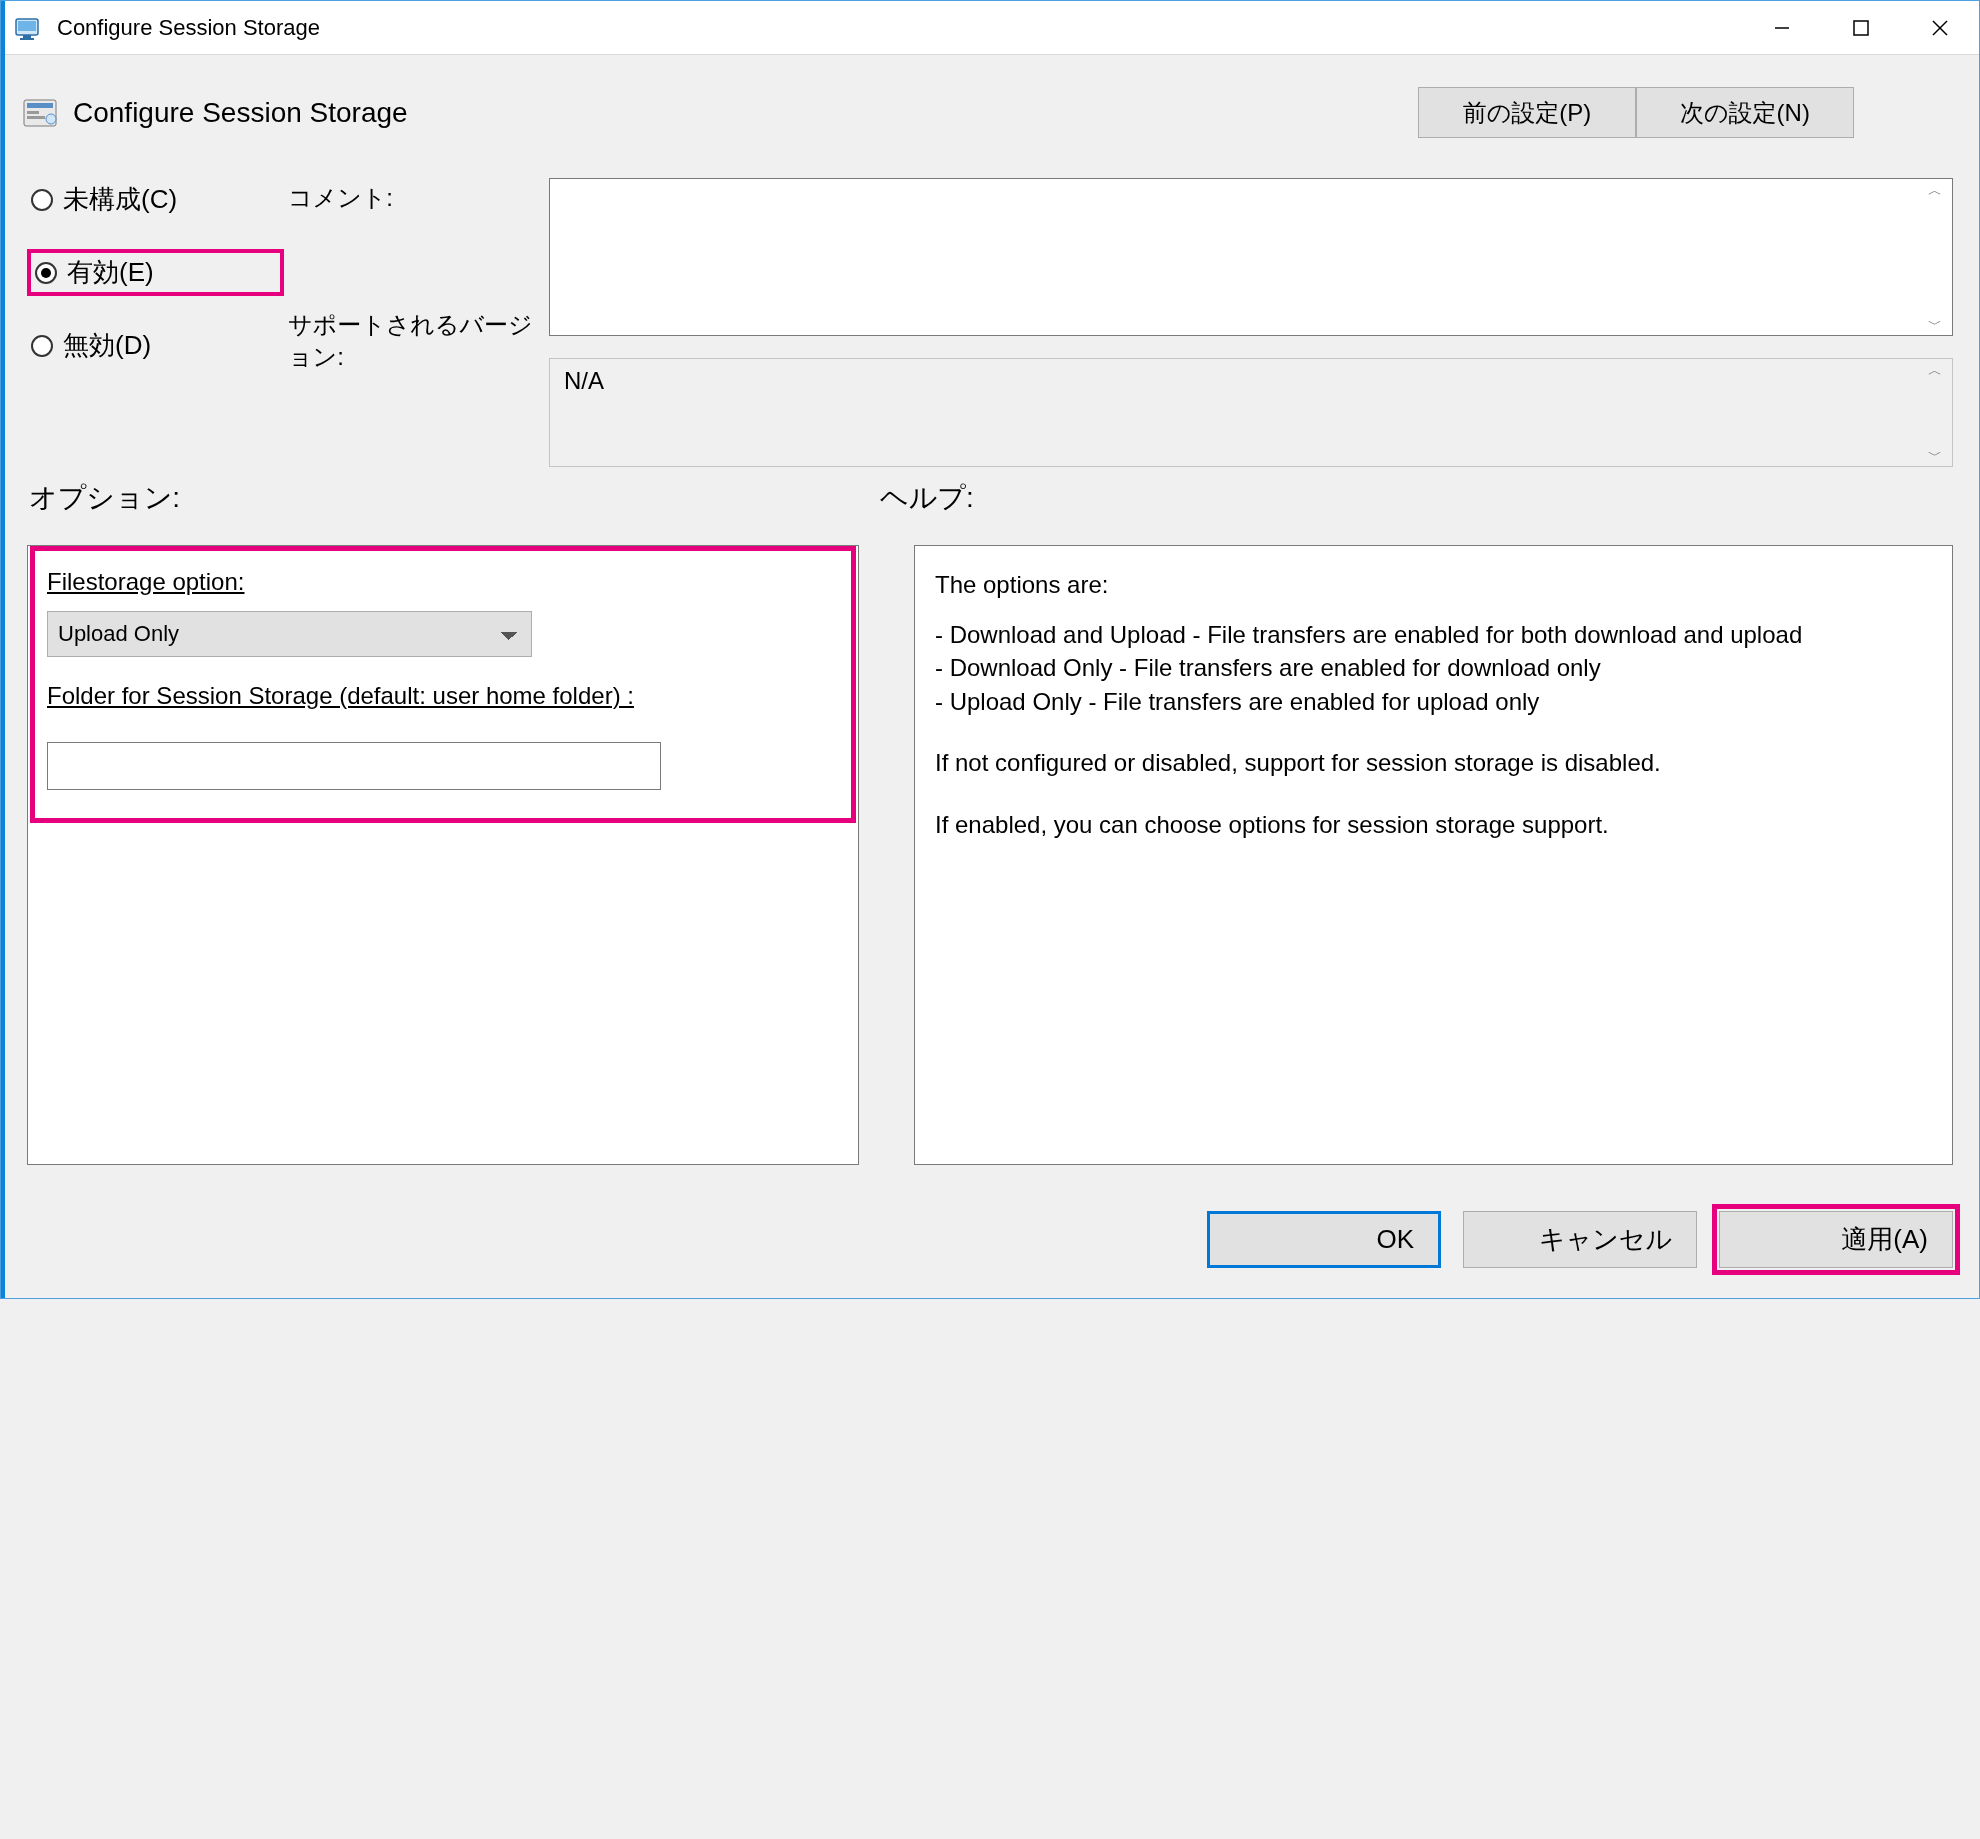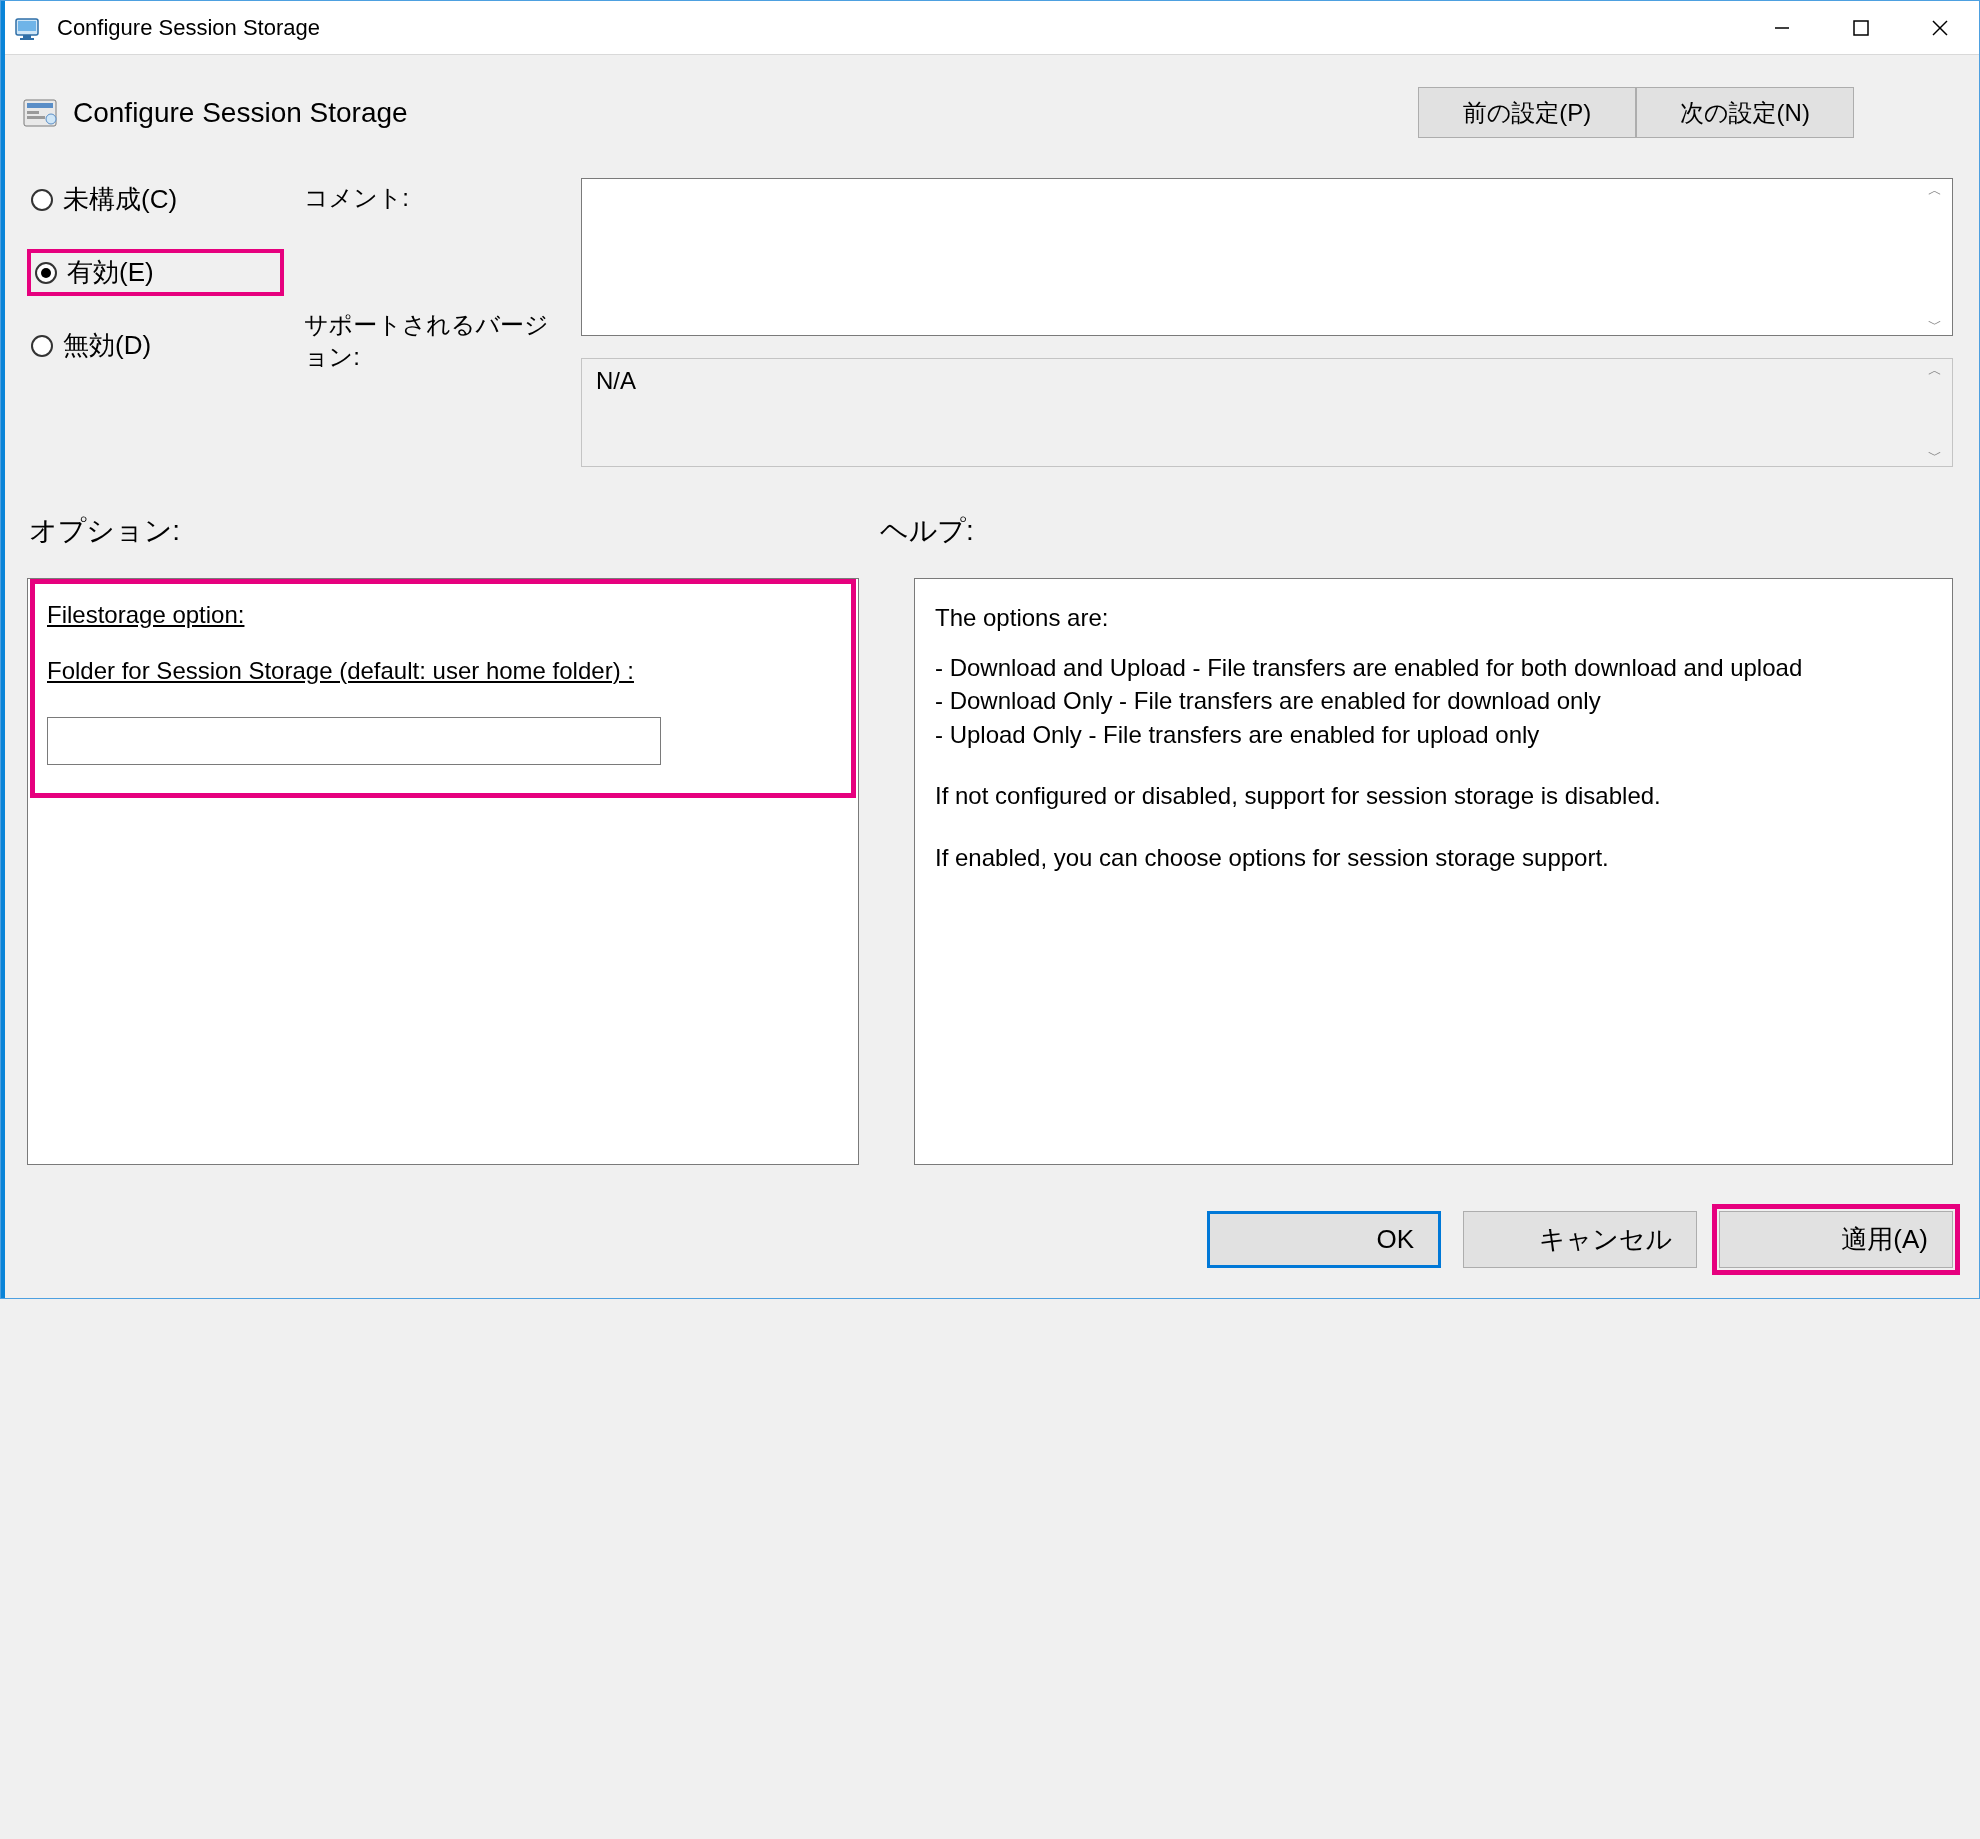--- a/index.html
+++ b/index.html
@@ -80,22 +80,22 @@
     border: 1px solid #adadad;
     font-size: 24px;
     padding: 0 24px;
     cursor: pointer;
     font-family: inherit;
   }
   
   .upper-grid {
     display: grid;
     grid-template-columns: 257px 257px 1fr;
-    column-gap: 20px;
-    margin-bottom: 45px;
+    column-gap: 4px;
+    margin-bottom: 12px;
   }
   .radio-col { display: flex; flex-direction: column; gap: 30px; padding-top: 2px; }
   .radio-item {
     display: flex; align-items: center; gap: 10px;
     font-size: 26px;
     cursor: pointer;
     padding: 2px 4px;
   }
   .radio-circle {
     width: 22px; height: 22px; border: 2px solid #333; border-radius: 50%;
@@ -302,20 +302,23 @@
 
     <div class="labels-row">
       <span>オプション:</span>
       <span>ヘルプ:</span>
     </div>
 
     <div class="panels">
       <div class="panel">
         <div class="options-highlight">
           <div class="opt-label">Filestorage option:</div>
+          <select class="opt-select">
+            <option>Upload Only</option>
+          </select>
           <div class="opt-label" style="margin-top:22px;">Folder for Session Storage (default: user home folder) :</div>
           <input class="opt-text" type="text" value="" style="">
         </div>
       </div>
 
       <div class="panel help-panel">
         <p style="margin-bottom:16px">The options are:</p>
         <p style="margin-bottom:0">- Download and Upload - File transfers are enabled for both download and upload</p>
         <p style="margin-bottom:0">- Download Only - File transfers are enabled for download only</p>
         <p>- Upload Only - File transfers are enabled for upload only</p>

